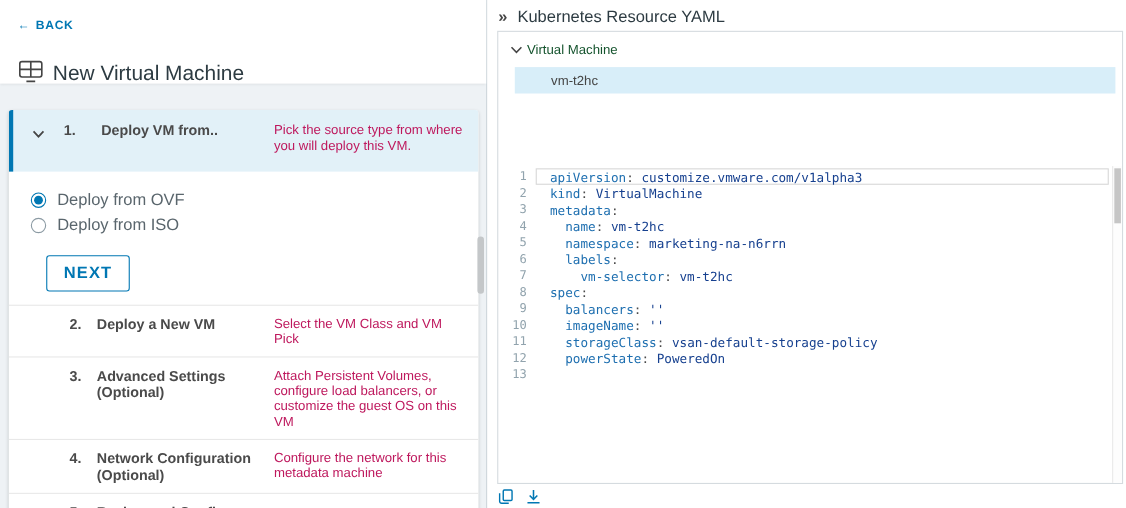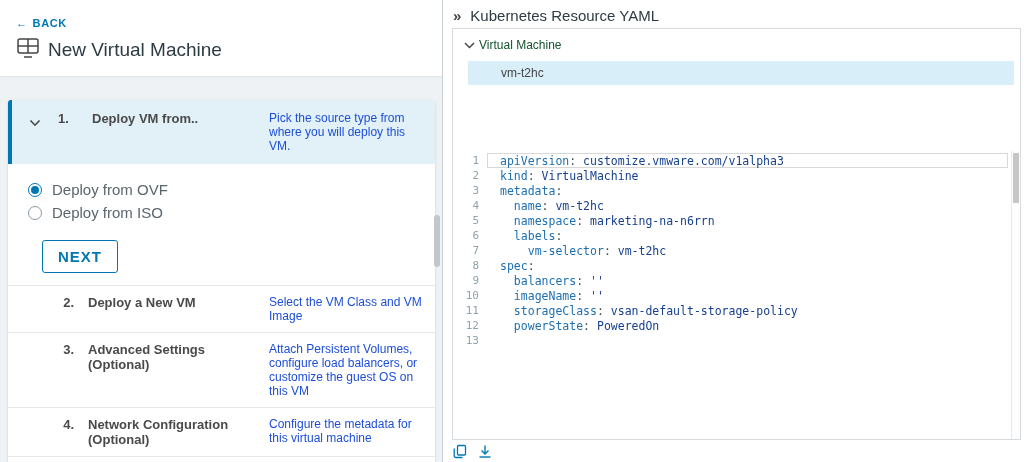--- a/index.html
+++ b/index.html
@@ -4,29 +4,29 @@
 <style>
   * { box-sizing: border-box; margin: 0; padding: 0; }
   html, body { width: 1024px; height: 462px; overflow: hidden; }
   body { font-family: "Liberation Sans", sans-serif; background: #eef2f5; }
   .app { display: flex; width: 1024px; height: 462px; }
 
   
   .left { width: 443px; flex: none; position: relative; background: #eef2f5; border-right: 1px solid #c9d2d8; }
   .head-card { background: #fff; height: 76px; padding: 13px 16px 0 16px; box-shadow: 0 1px 2px rgba(0,0,0,.06); }
   .back-link { display: inline-flex; align-items: center; gap: 5px; color: #0077b3; font-size: 11px; font-weight: 600; letter-spacing: .6px; text-decoration: none; cursor: pointer; }
-  .title-row { display: flex; align-items: center; gap: 8px; margin-top: 6px; }
+  .title-row { display: flex; align-items: center; gap: 8px; margin-top: 23px; }
   .page-title { font-size: 19px; font-weight: 400; color: #2d3b42; }
 
   .stepper { position: absolute; top: 100px; left: 8px; right: 7px; background: #fff; border-radius: 3px; box-shadow: 0 1px 3px rgba(0,0,0,.14); overflow: hidden; }
   .step-head { display: grid; grid-template-columns: 46px 34px 1fr 176px; align-items: start; background: #e2f1f8; border-left: 4px solid #0077b3; padding: 11px 10px 11px 0; min-height: 56px; cursor: pointer; }
   .step-head .chev { justify-self: center; margin-top: 2px; }
   .step-num { font-size: 13px; font-weight: 600; color: #4a4a4a; }
   .step-label { font-size: 13px; font-weight: 600; color: #4a4a4a; padding-right: 10px; }
-  .step-desc { font-size: 12px; line-height: 14px; color: #1d4ed8; margin-left: 20px; }
+  .step-desc { font-size: 12px; line-height: 14px; color: #be185d; }
 
   .step-body { padding: 17px 0 12px 20px; }
   .radio { display: flex; align-items: center; gap: 10px; font-size: 15px; color: #5a666d; margin-bottom: 6px; cursor: pointer; }
   .rb { width: 14px; height: 14px; border-radius: 50%; border: 1px solid #8b9aa3; background: #fff; position: relative; flex: none; }
   .rb.checked { border-color: #0077b3; }
   .rb.checked::after { content: ""; position: absolute; left: 2px; top: 2px; width: 8px; height: 8px; border-radius: 50%; background: #0077b3; }
   .next-btn { margin: 13px 0 0 14px; padding: 7px 15px; background: #fff; border: 1px solid #0077b3; border-radius: 3px; color: #0077b3; font-family: "Liberation Sans", sans-serif; font-size: 15px; font-weight: 600; letter-spacing: 1px; cursor: pointer; }
 
   .step-row { display: grid; grid-template-columns: 80px 1fr 176px; align-items: start; border-top: 1px solid #e8e8e8; padding: 9px 10px 9px 0; cursor: pointer; }
   .step-row .step-num { text-align: right; padding-right: 14px; }
@@ -103,33 +103,33 @@
         <label class="radio">
           <span class="rb"></span>
           <span>Deploy from ISO</span>
         </label>
         <button class="next-btn">NEXT</button>
       </div>
 
       <div class="step-row">
         <span class="step-num">2.</span>
         <span class="step-label">Deploy a New VM</span>
-        <span class="step-desc">Select the VM Class and VM Image</span>
+        <span class="step-desc">Select the VM Class and VM Pick</span>
       </div>
 
       <div class="step-row">
         <span class="step-num">3.</span>
         <span class="step-label">Advanced Settings (Optional)</span>
         <span class="step-desc">Attach Persistent Volumes, configure load balancers, or customize the guest OS on this VM</span>
       </div>
 
       <div class="step-row">
         <span class="step-num">4.</span>
         <span class="step-label">Network Configuration (Optional)</span>
-        <span class="step-desc">Configure the metadata for this virtual machine</span>
+        <span class="step-desc">Configure the network for this metadata machine</span>
       </div>
 
       <div class="step-row">
         <span class="step-num">5.</span>
         <span class="step-label">Review and Confirm</span>
         <span class="step-desc"></span>
       </div>
     </div>
 
     <div class="left-scroll-thumb"></div>

